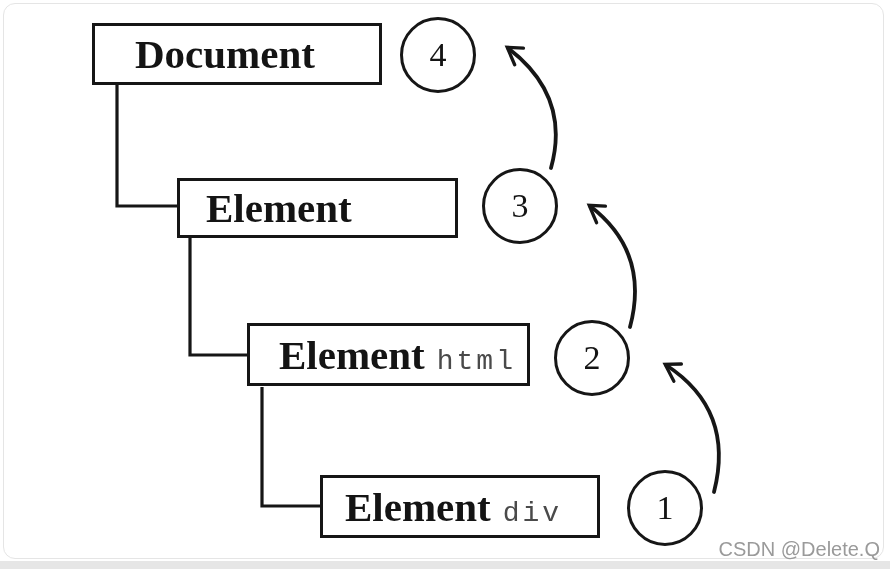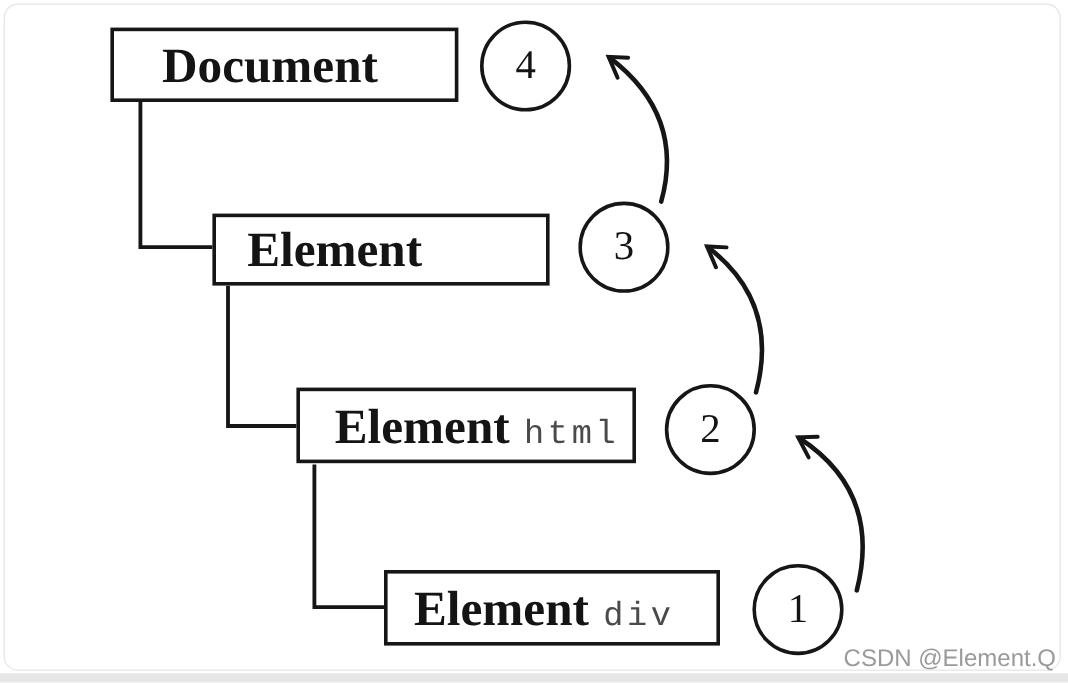--- a/index.html
+++ b/index.html
@@ -143,14 +143,14 @@
   <div class="step-circle circle-3">
     <span>3</span>
   </div>
   <div class="step-circle circle-2">
     <span>2</span>
   </div>
   <div class="step-circle circle-1">
     <span>1</span>
   </div>
 
-  <div class="watermark">CSDN @Element.Q</div>
+  <div class="watermark">CSDN @Delete.Q</div>
 </div>
 
 </body></html>

